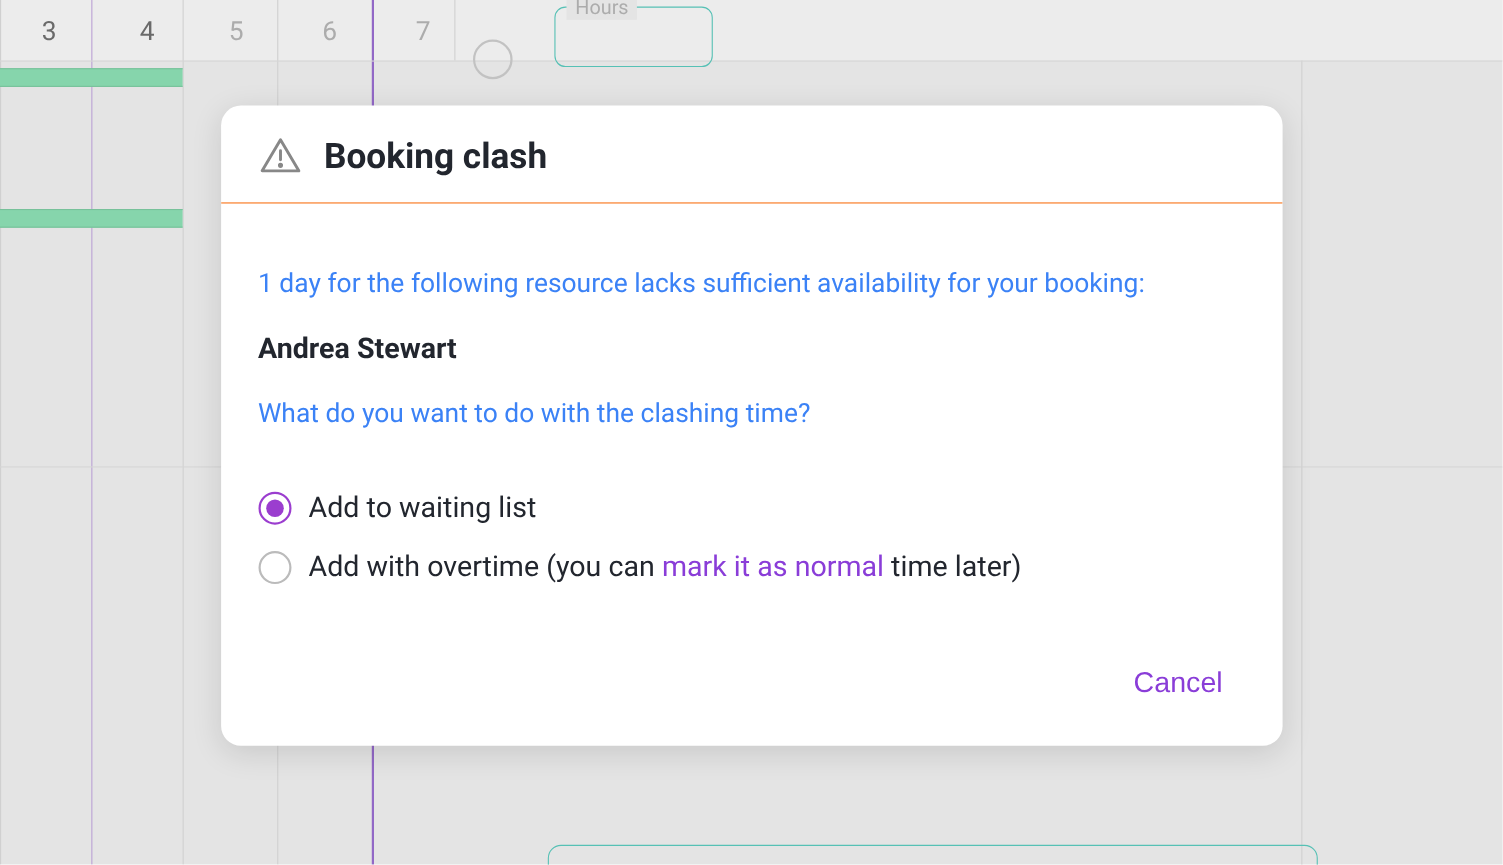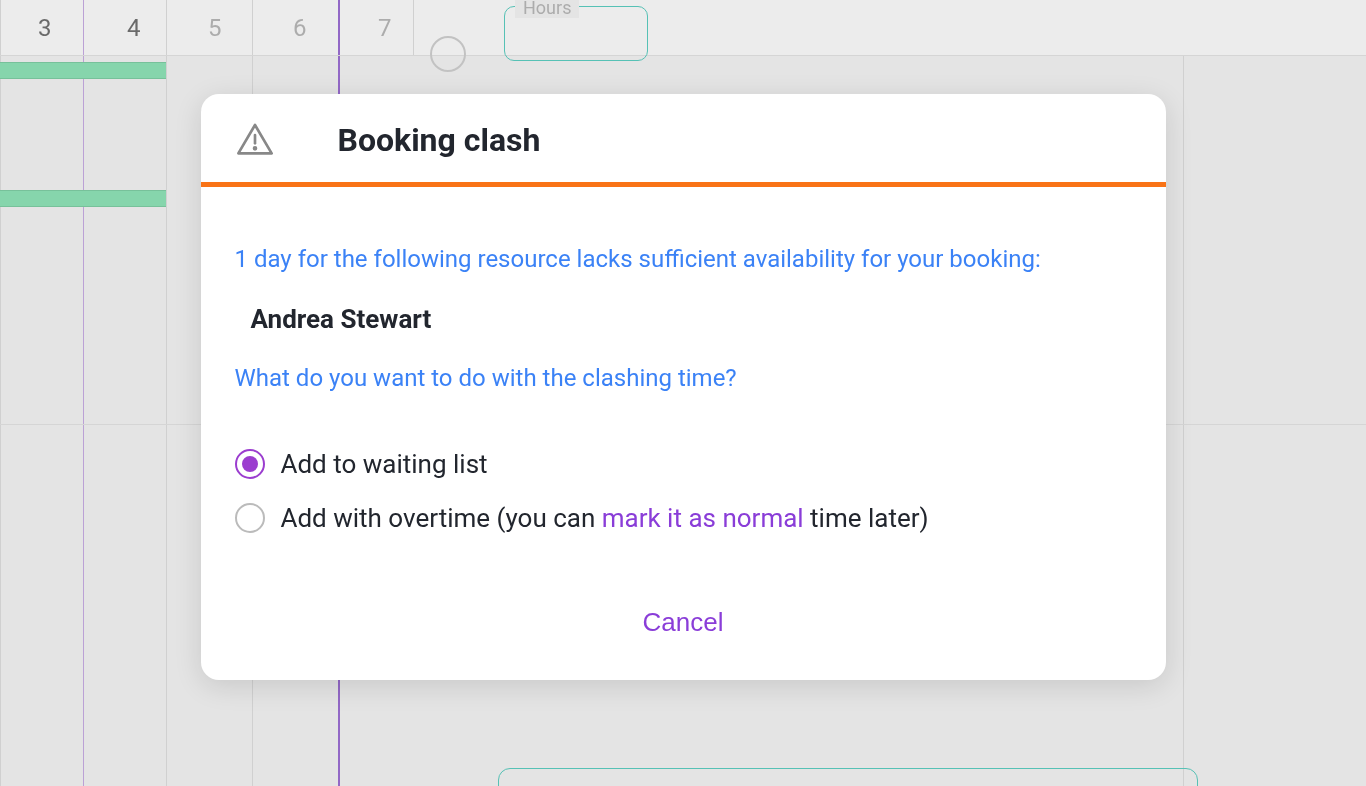--- a/index.html
+++ b/index.html
@@ -91,22 +91,21 @@
       margin-top: -12px;
       background: #fff;
       border-radius: 18px;
       box-shadow: 0 6px 28px rgba(0,0,0,0.12);
       overflow: hidden;
     }
     .modal-header {
       display: flex;
       align-items: center;
       padding: 26px 34px 22px 34px;
-      border-bottom: 5px solid #f97316;
-      gap: 43px;
+      border-bottom: 1px solid #f97316;
     }
     .warning-icon {
       width: 40px;
       height: 40px;
       margin-right: 20px;
       flex-shrink: 0;
     }
     .modal-title {
       font-size: 32px;
       font-weight: 700;
@@ -119,21 +118,20 @@
       font-size: 24px;
       color: #3b82f6;
       line-height: 1.55;
       margin-bottom: 26px;
     }
     .resource-name {
       font-size: 26px;
       font-weight: 700;
       color: #22262e;
       margin-bottom: 26px;
-      margin-left: 16px;
     }
     .radio-group {
       margin-top: 52px;
     }
     .radio-row {
       display: flex;
       align-items: center;
       margin-bottom: 24px;
       cursor: pointer;
     }
@@ -163,21 +161,20 @@
     }
     .radio-label .link {
       color: #8a3dd8;
     }
     .modal-footer {
       display: flex;
       justify-content: flex-end;
       align-items: center;
       padding: 26px 34px 28px 34px;
       gap: 38px;
-      flex-direction: column;
     }
     .btn-cancel {
       font-size: 26px;
       color: #8a3dd8;
       background: none;
       border: none;
       cursor: pointer;
       padding: 14px 20px;
     }
     .btn-confirm {

